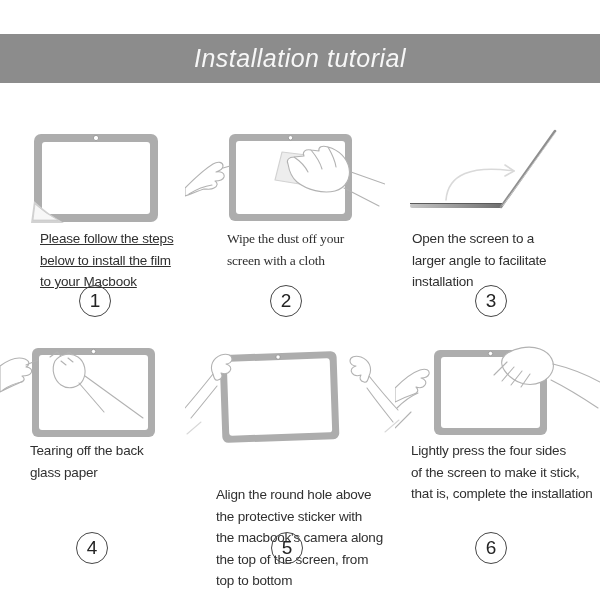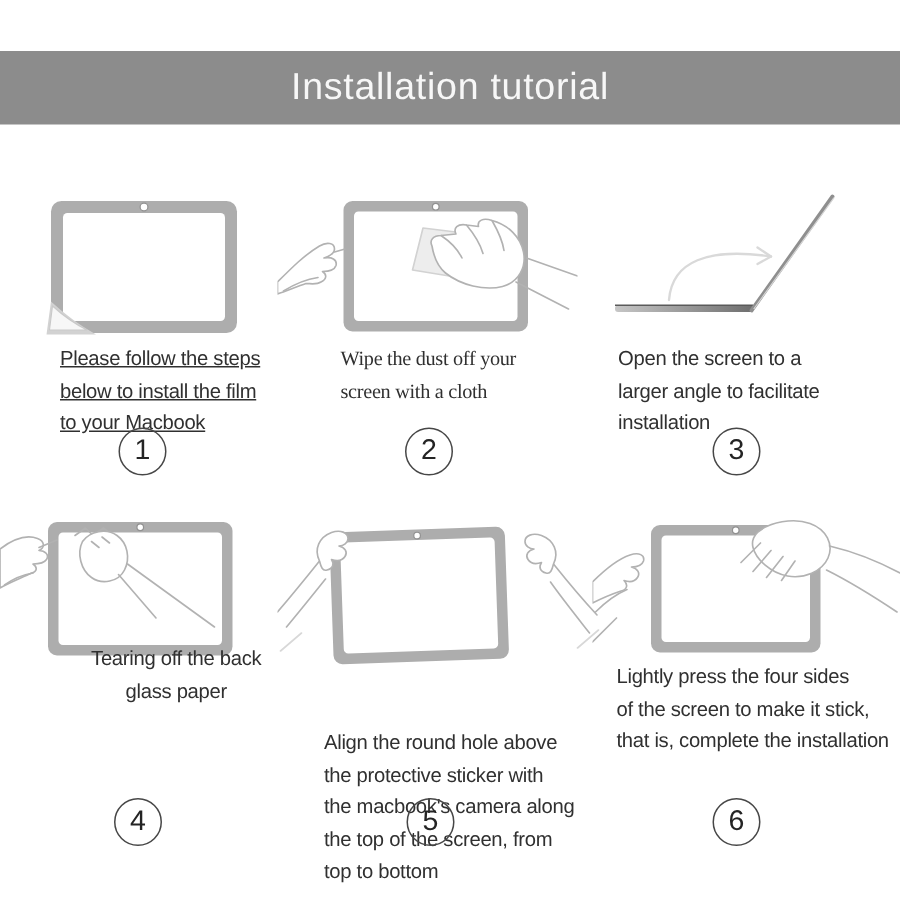--- a/index.html
+++ b/index.html
@@ -2,42 +2,42 @@
 <html><head>
 <meta charset="utf-8">
 <style>
   html,body{margin:0;padding:0;background:#ffffff;}
   .page{
     position:relative;width:600px;height:600px;background:#ffffff;overflow:hidden;
     font-family:"Liberation Sans", sans-serif;
   }
   .banner{
     position:absolute;left:0;top:34px;width:600px;height:49px;background:#8c8c8c;
-    display:flex;align-items:center;justify-content:center;
+    display:flex;align-items:center;justify-content:center;font-style:italic;
   }
   .banner-title{
     color:#f7f7f7;font-size:25px;letter-spacing:0.5px;
   }
   .step{display:contents;}
   .illu{position:absolute;}
   .caption{
     position:absolute;color:#303030;font-size:13.5px;line-height:21.5px;
     letter-spacing:-0.2px;white-space:pre-line;
   }
   .numcircle{
     position:absolute;width:32px;height:32px;border:1.4px solid #474747;border-radius:50%;
     display:flex;align-items:center;justify-content:center;box-sizing:border-box;
     color:#242424;font-size:19px;
   }
   .c1{left:79px;top:285px;} .c2{left:270px;top:285px;} .c3{left:475px;top:285px;}
   .c4{left:76px;top:532px;} .c5{left:271px;top:532px;} .c6{left:475px;top:532px;}
   .cap1{left:40px;top:228px;width:175px;text-decoration:underline;}
   .cap2{left:227px;top:228px;width:175px;font-family:Liberation Serif, serif;}
   .cap3{left:412px;top:228px;width:178px;}
-  .cap4{left:30px;top:428px;width:175px;text-align:center;}
+  .cap4{left:30px;top:440px;width:175px;}
   .cap5{left:216px;top:440px;width:192px;margin-top:44px;}
   .cap6{left:411px;top:440px;width:198px;}
   .i1{left:18px;top:128px;} .i2{left:185px;top:128px;} .i3{left:400px;top:128px;}
   .i4{left:0px;top:340px;} .i5{left:185px;top:340px;} .i6{left:395px;top:340px;}
 </style>
 </head>
 <body>
 
 <div class="page">
 

